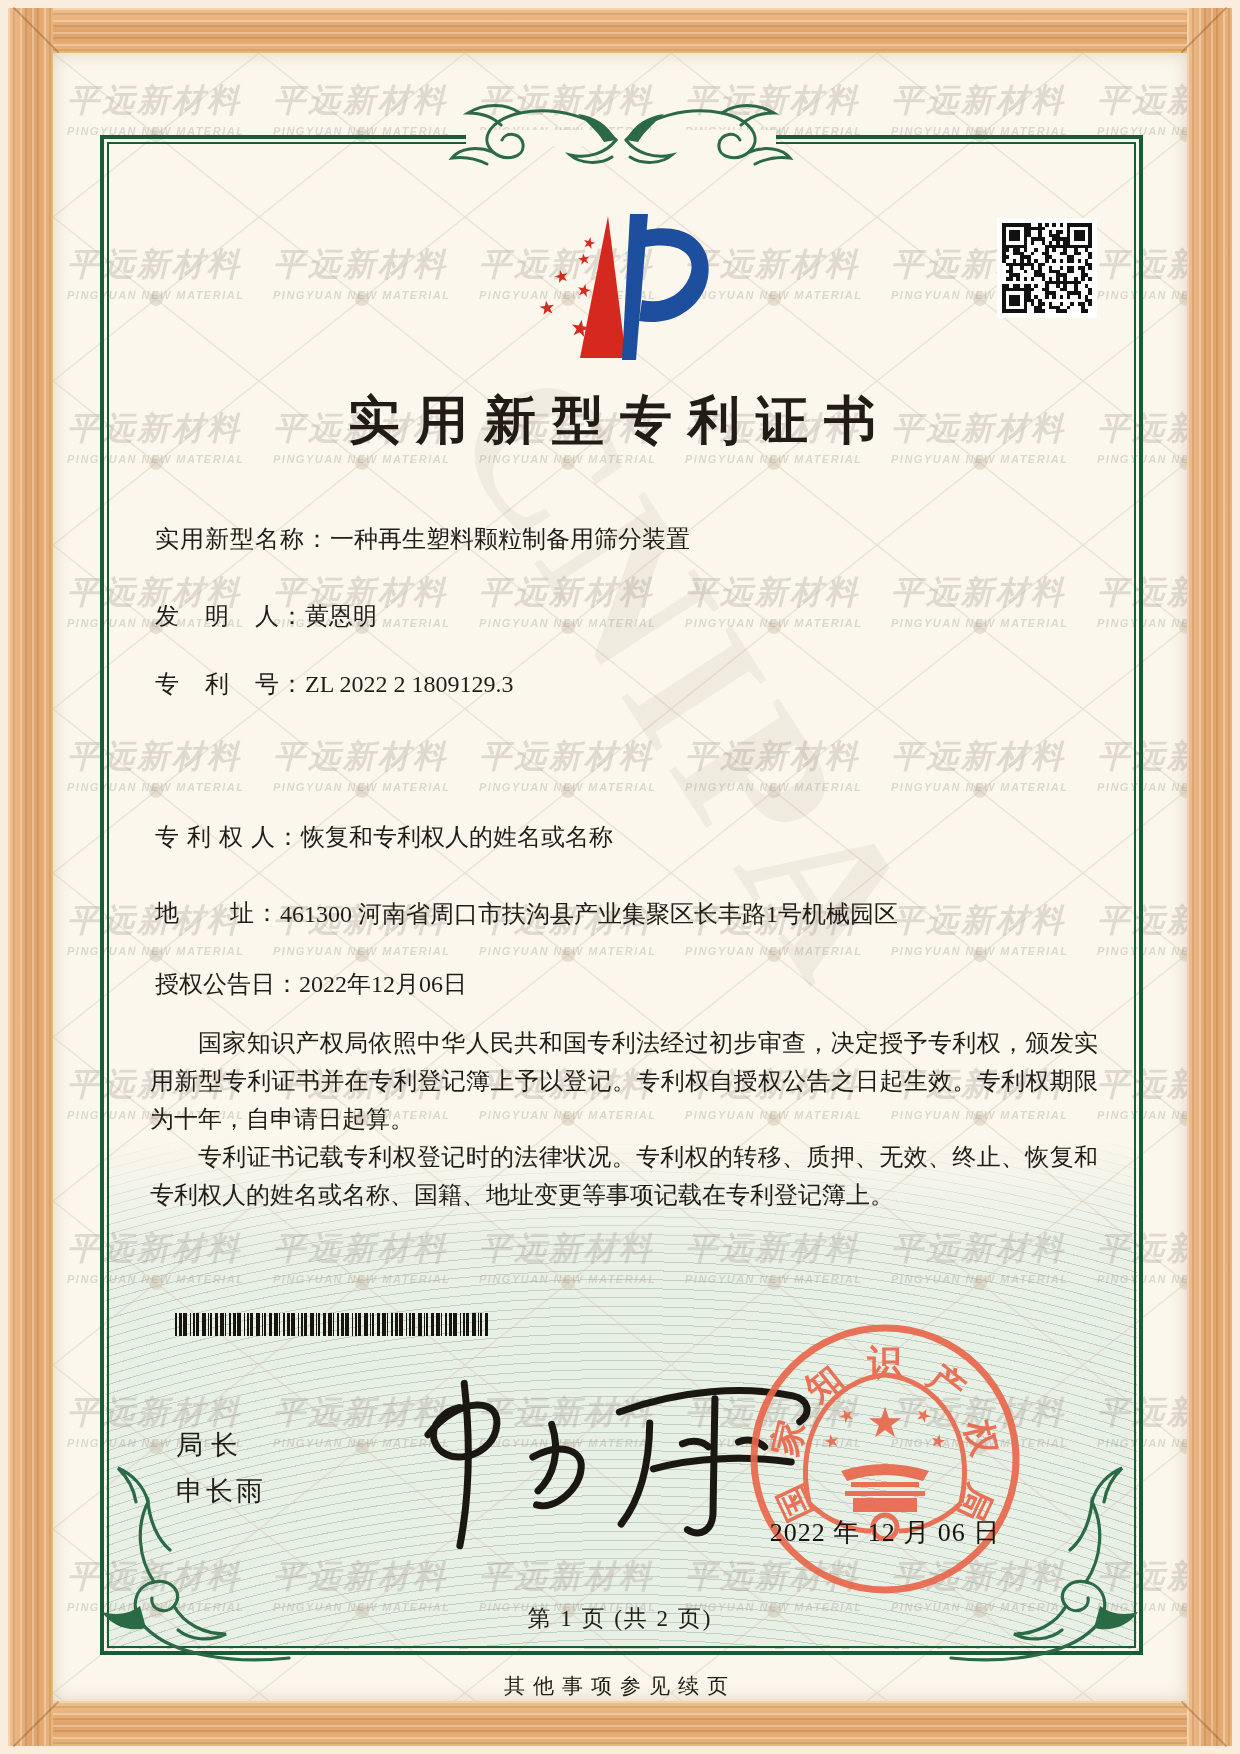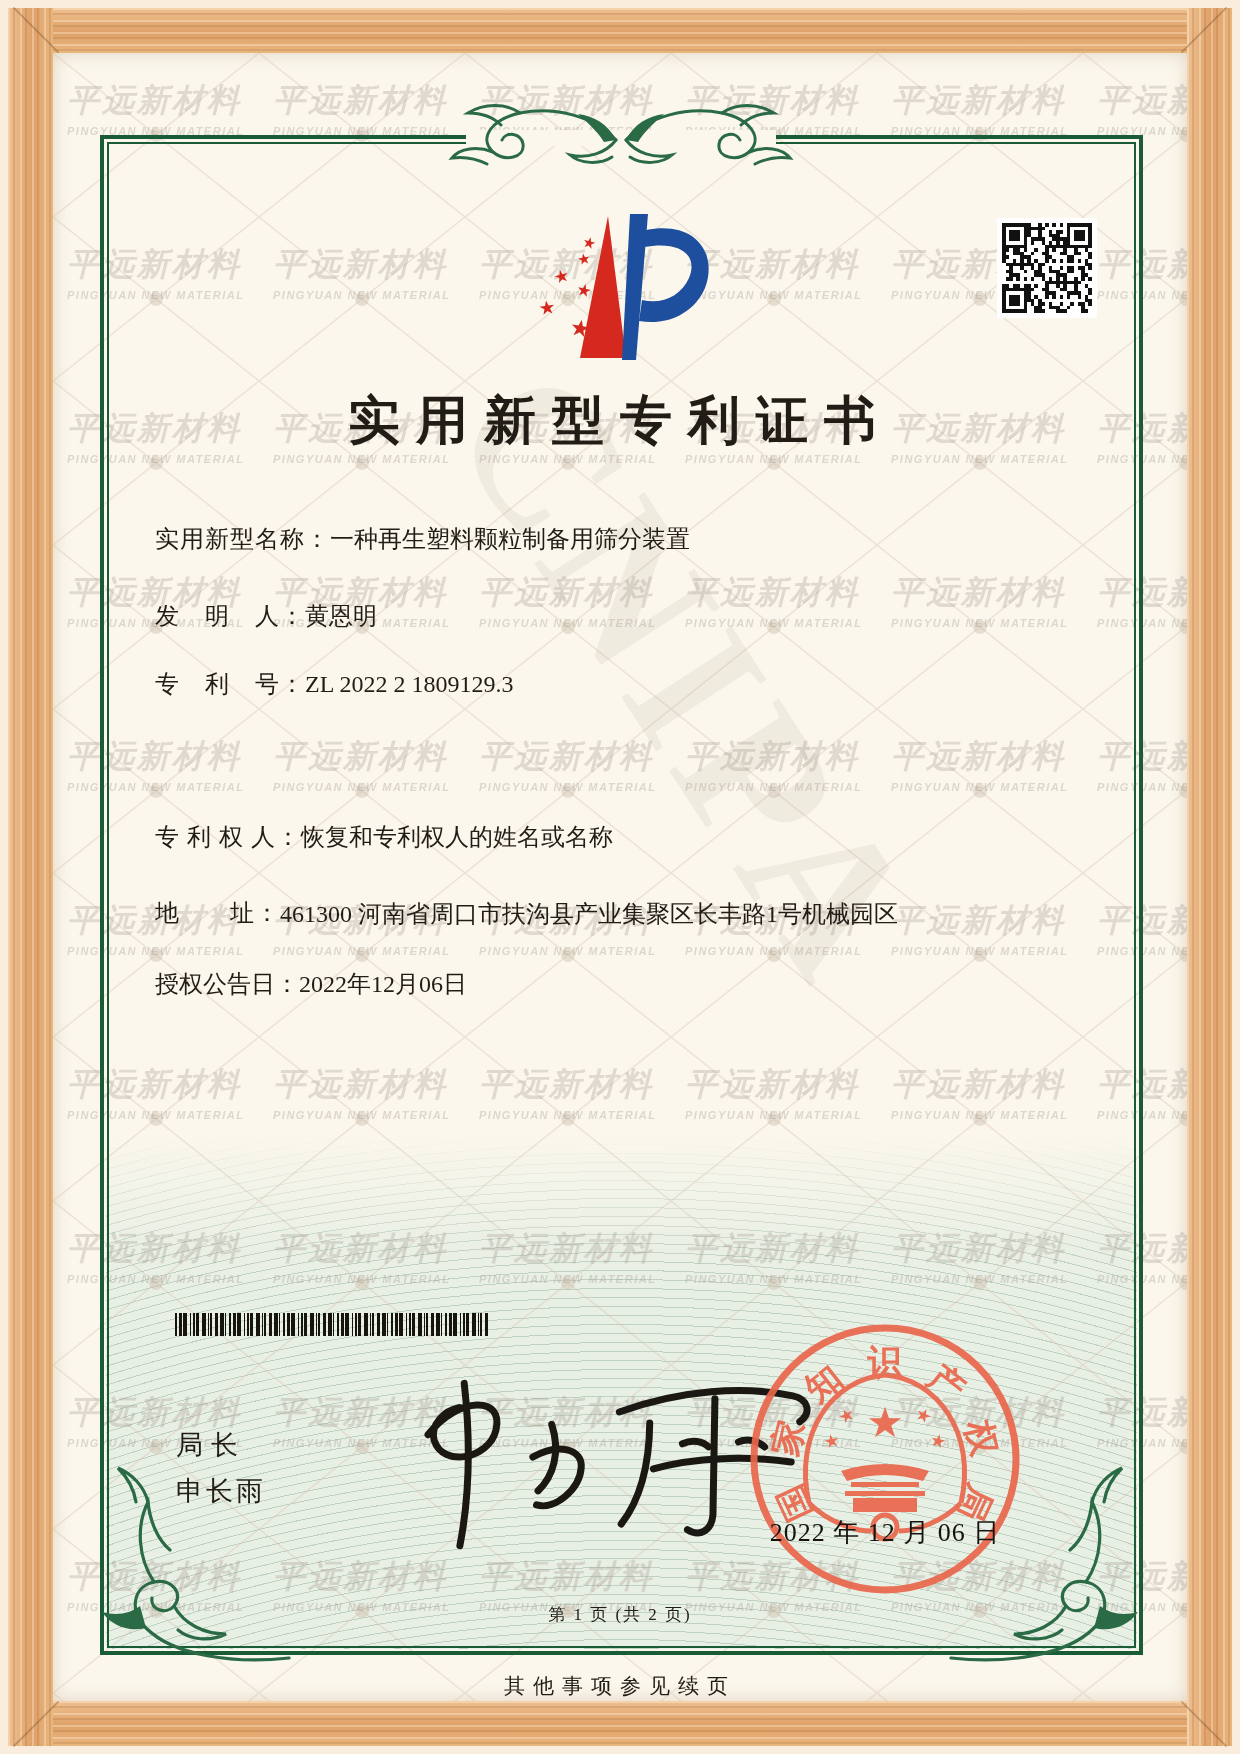--- a/index.html
+++ b/index.html
@@ -66,21 +66,21 @@
   .fvalue.addr{display:inline-block;width:758px;vertical-align:top;line-height:34px;}
   .grant-l{left:155px;top:968px;font-size:24px;}
   .grant-r{left:568px;top:968px;font-size:24px;}
   .paras{left:150px;top:1024px;width:948px;font-size:24px;line-height:38px;text-align:justify;}
   .paras p{margin:0;text-indent:2em;}
   .barcode{left:175px;top:1313px;width:318px;height:23px;}
   #barcode-bars{display:flex;height:100%;}
   #barcode-bars span{background:#17140f;height:100%;flex:none;}
   .s-title{left:176px;top:1427px;font-size:27px;font-family:"Liberation Sans",sans-serif;letter-spacing:8px;}
   .s-name{left:176px;top:1473px;font-size:27px;font-family:"Liberation Sans",sans-serif;letter-spacing:3px;}
-  .footer-page{left:170px;width:900px;top:1603px;text-align:center;font-size:17px;letter-spacing:2px;}
+  .footer-page{left:170px;width:900px;top:1603px;text-align:center;font-size:23px;letter-spacing:2px;}
   .cont-note{left:170px;width:900px;top:1672px;text-align:center;font-size:21px;letter-spacing:8px;z-index:6;}
 
   
   .qr{position:absolute;left:997px;top:218px;width:100px;height:100px;background:#fff;z-index:5;}
   #qr-grid{position:absolute;inset:5px;display:grid;
            grid-template-rows:repeat(25,1fr);grid-template-columns:repeat(25,1fr);}
   #qr-grid div{background:#111;}
 
   
   .seal{left:747px;top:1319px;z-index:5;opacity:.92;}
@@ -500,20 +500,24 @@
     <span class="flabel">专 利 权 人：</span><span class="fvalue">恢复和专利权人的姓名或名称</span>
   </div>
   <div class="txt row" style="top:897px">
     <span class="flabel">地　　址：</span><span class="fvalue addr">461300 河南省周口市扶沟县产业集聚区长丰路1号机械园区</span>
   </div>
 
   <div class="txt grant-l">
     <span>授权公告日：</span><span>2022年12月06日</span>
   </div>
 
+  <div class="txt paras">
+    <p>国家知识产权局依照中华人民共和国专利法经过初步审查，决定授予专利权，颁发实用新型专利证书并在专利登记簿上予以登记。专利权自授权公告之日起生效。专利权期限为十年，自申请日起算。</p>
+    <p>专利证书记载专利权登记时的法律状况。专利权的转移、质押、无效、终止、恢复和专利权人的姓名或名称、国籍、地址变更等事项记载在专利登记簿上。</p>
+  </div>
 
   <div class="txt barcode">
       <div id="barcode-bars">
         <span style="width: 2px; margin-right: 2px;"></span>
         <span style="width: 3px; margin-right: 1px;"></span>
         <span style="width: 4px; margin-right: 3px;"></span>
         <span style="width: 1px; margin-right: 2px;"></span>
         <span style="width: 2px; margin-right: 1px;"></span>
         <span style="width: 3px; margin-right: 3px;"></span>
         <span style="width: 4px; margin-right: 2px;"></span>

